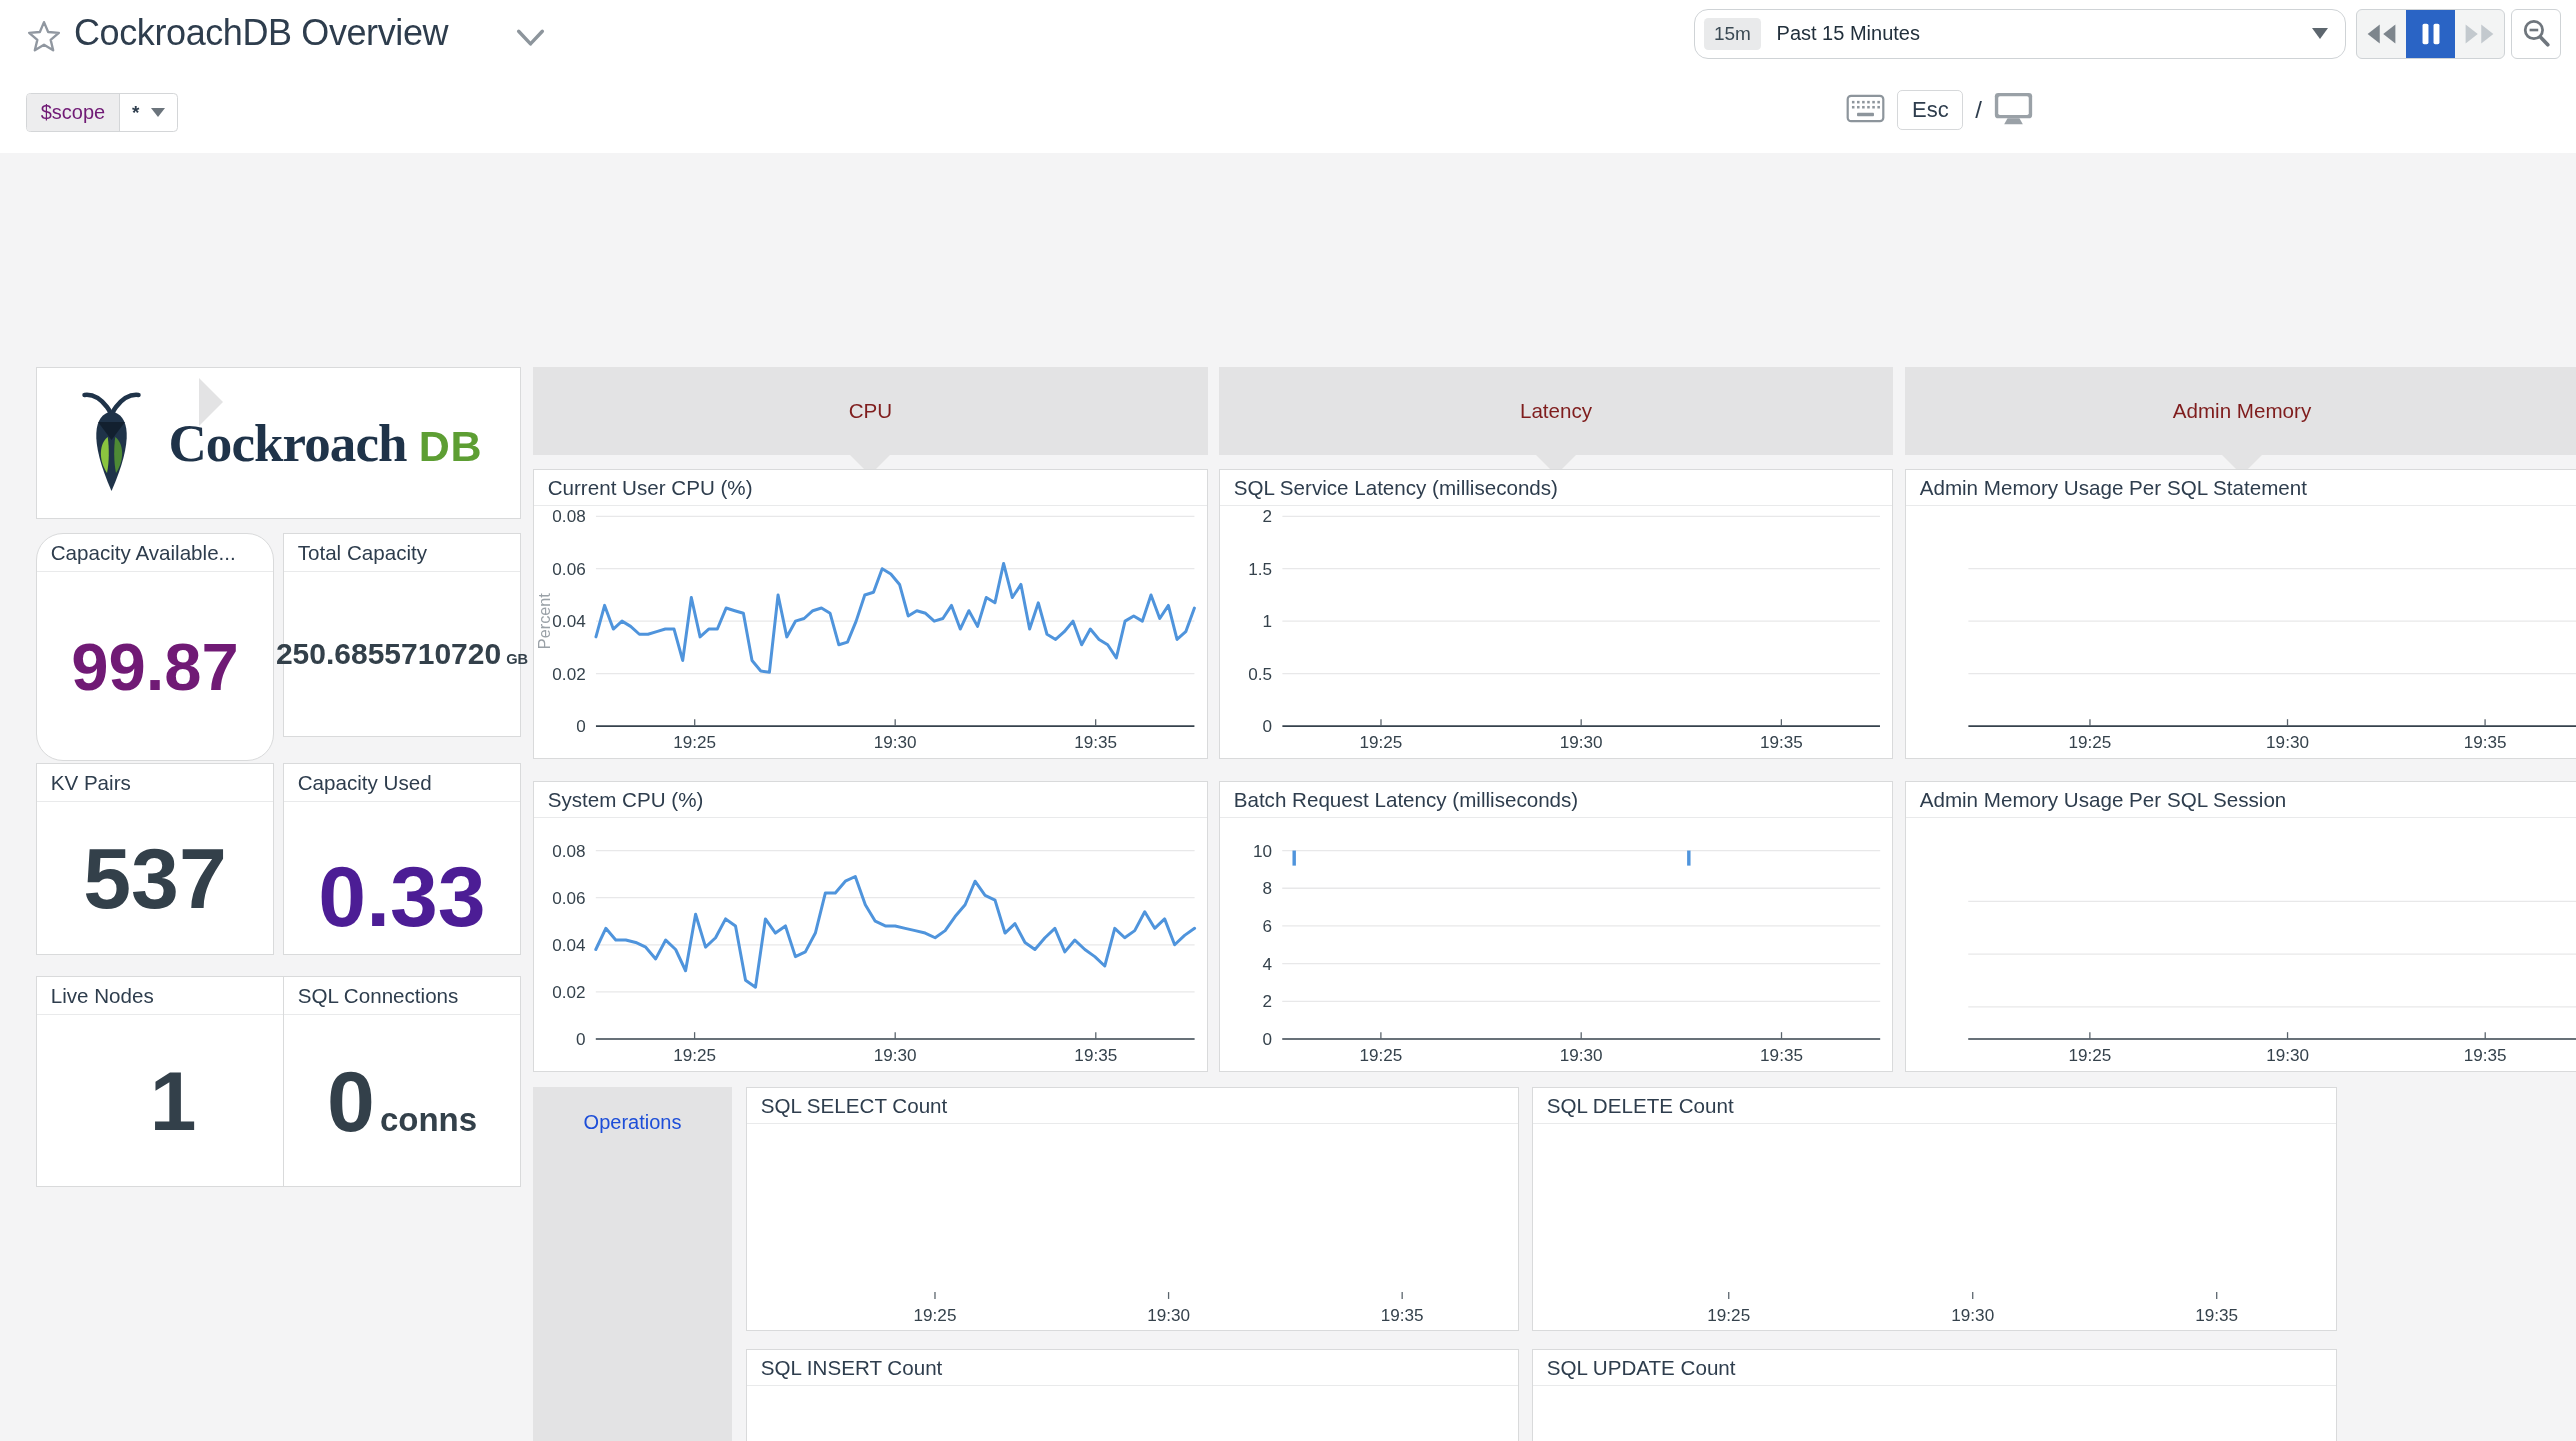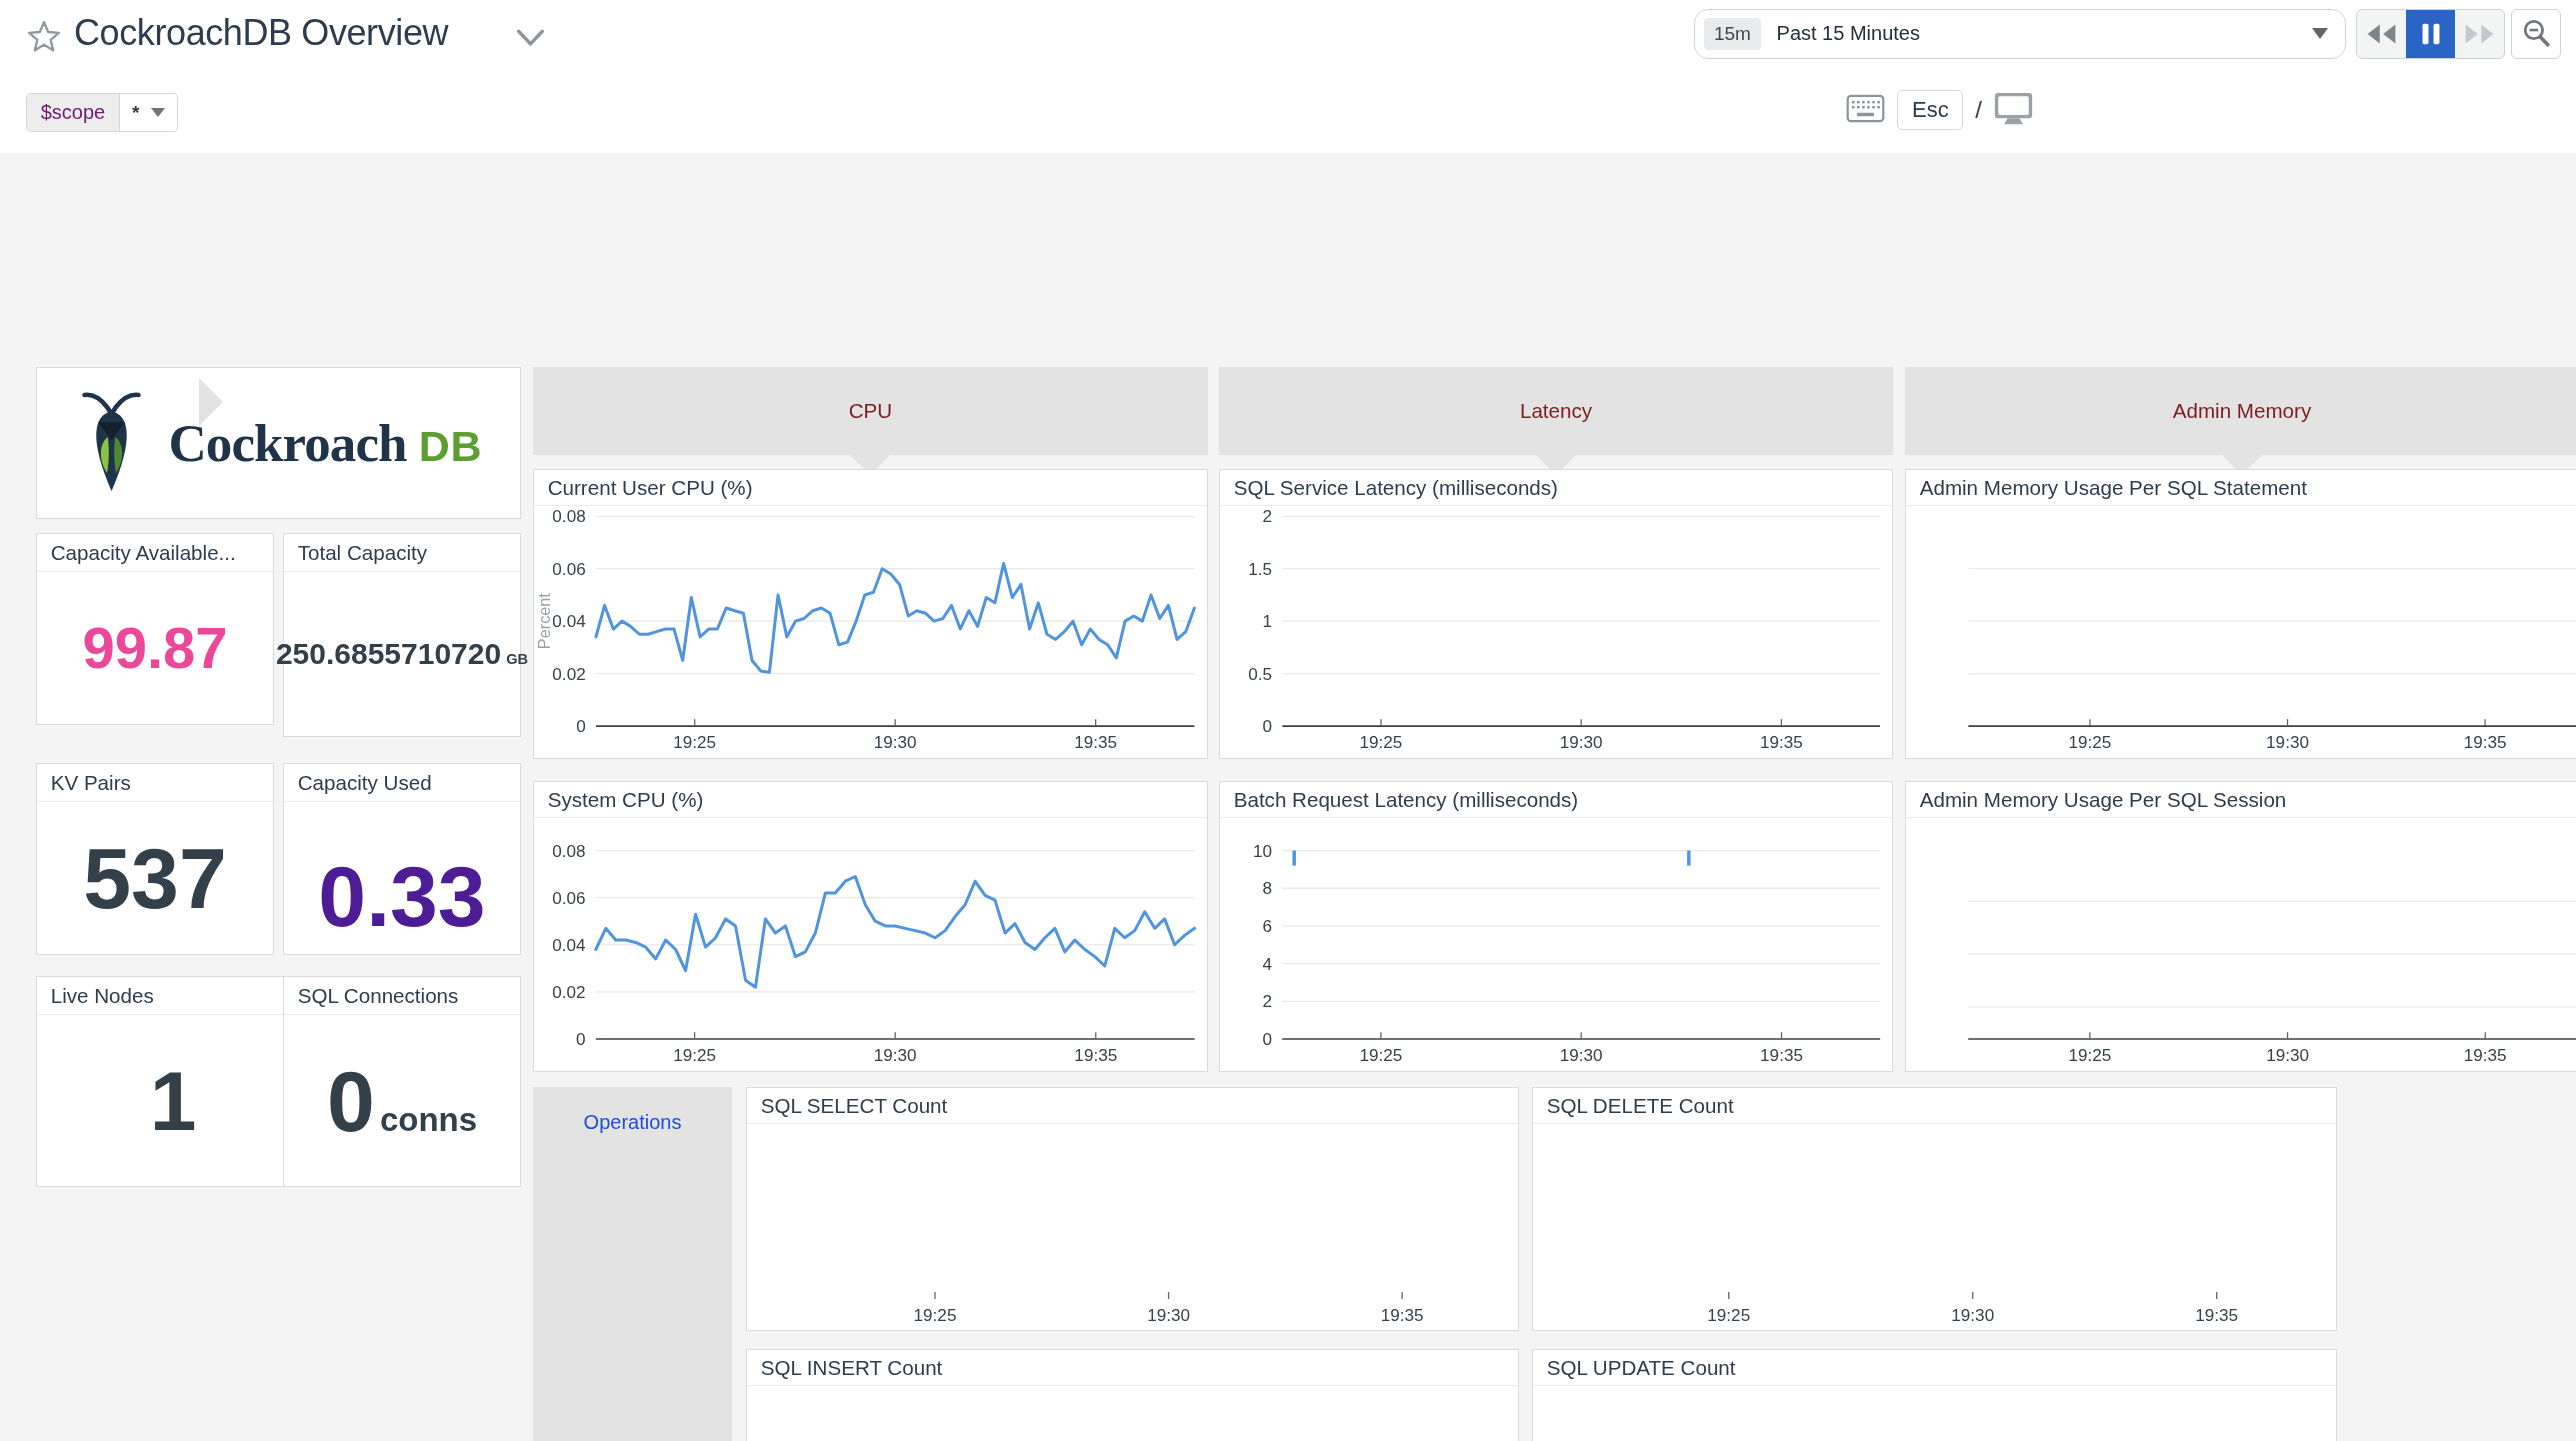--- a/index.html
+++ b/index.html
@@ -50,21 +50,21 @@
   .chart-body { position:absolute; left:0; top:36px; right:0; bottom:0; }
   .chart-body svg { display:block; }
 
   
   .logo-panel { display:flex; align-items:center; justify-content:center; gap:19px; }
   .logo-word { font-family:"Liberation Serif", serif; font-weight:bold; font-size:53px; color:#1f3349; letter-spacing:-0.9px; }
   .logo-db { font-size:43px; font-weight:bold; color:#5d9e33; margin-left:12px; letter-spacing:0.9px; }
 
   
   .p-logo  { left:36px;  top:214px; width:485px; height:152px; }
-  .p-s0 { left:36px;  top:380px; width:238px; height:192px; }
+  .p-s0 { left:36px;  top:380px; width:238px; height:228px;border-radius:27px; }
   .p-s1 { left:283px; top:380px; width:238px; height:204px; }
   .p-s2 { left:36px;  top:610px; width:238px; height:192px; }
   .p-s3 { left:283px; top:610px; width:238px; height:192px; }
   .p-s4 { left:36px;  top:823px; width:274px; height:211px; }
   .p-s5 { left:283px; top:823px; width:238px; height:211px; }
 
   .gh-cpu { left:533px;  top:214px; width:675px; }
   .gh-lat { left:1219px; top:214px; width:674px; }
   .gh-adm { left:1905px; top:214px; width:674px; }
   .n-cpu { left:850px;  top:302px; }
@@ -186,21 +186,21 @@
       <path d="M55 62 C66 70 68 92 56 110 C53 96 53 76 55 62 Z" fill="#4e8a35"></path>
     </svg>
     <div>
       <span class="logo-word">Cockroach</span><span class="logo-db">DB</span>
     </div>
   </div>
 
   <div class="panel p-s0">
     <div class="panel-title stat-title">Capacity Available...</div>
     <div class="stat-body">
-        <span class="stat-value" style="color: #ec4899; font-size: 58px;">
+        <span class="stat-value" style="color: #701a75; font-size: 67px;">
           <span>99.87</span>
         </span>
       </div>
   </div>
   <div class="panel p-s1">
     <div class="panel-title stat-title">Total Capacity</div>
     <div class="stat-body">
         <span class="stat-value" style="color: rgb(51, 64, 74); font-size: 30px;">
           <span>250.6855710720</span>
           <span class="stat-unit" style="font-size: 14.6px;">GB</span>

